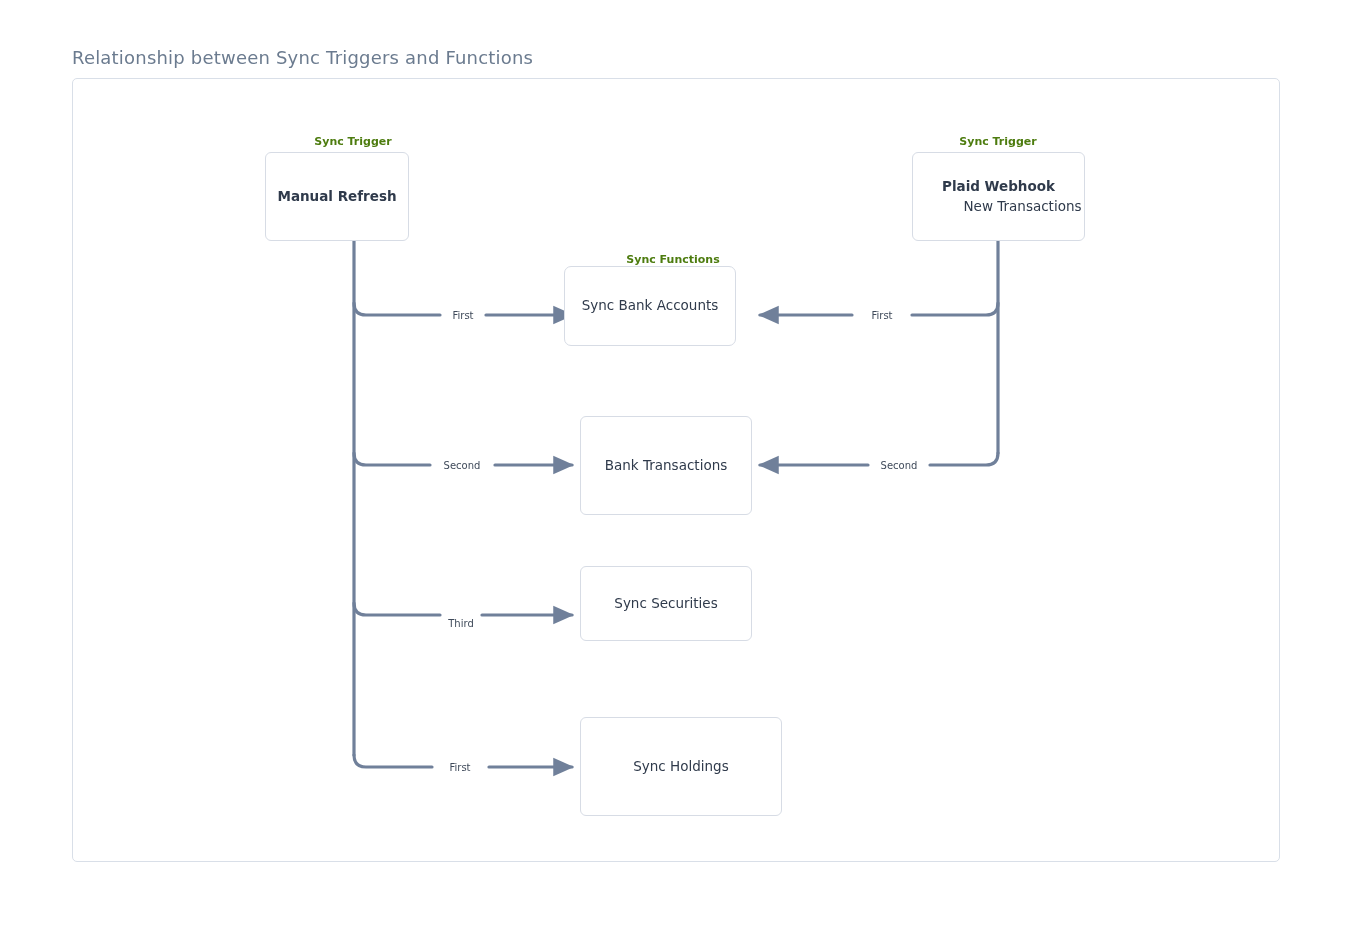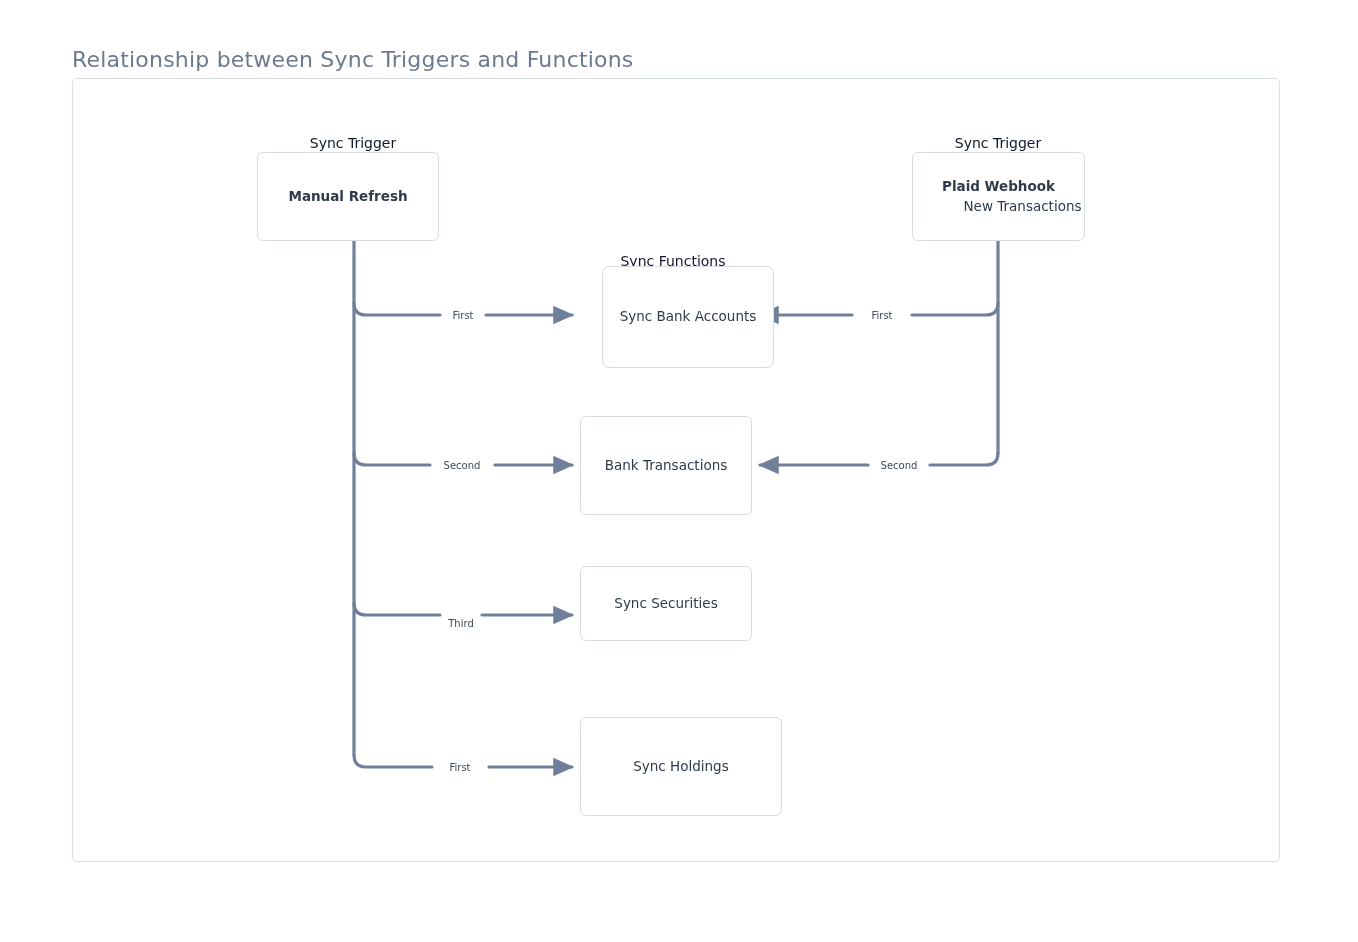--- a/index.html
+++ b/index.html
@@ -18,21 +18,21 @@
     position: relative;
     width: 1358px;
     height: 942px;
   }
 
   
   .diagram-title {
     position: absolute;
     left: 72px;
     top: 47px;
-    font-size: 22px;
+    font-size: 18px;
     font-weight: 400;
     color: #6b7b8f;
     letter-spacing: 0.2px;
     white-space: nowrap;
   }
 
   
   .canvas-frame {
     position: absolute;
     left: 72px;
@@ -51,23 +51,23 @@
     left: 0;
     top: 0;
     width: 1358px;
     height: 942px;
     pointer-events: none;
   }
 
   
   .group-caption {
     position: absolute;
-    font-size: 14px;
-    font-weight: 400;
-    color: #0f172a;
+    font-size: 11px;
+    font-weight: 700;
+    color: #4d7c0f;
     white-space: nowrap;
     transform: translateX(-50%);
   }
 
   
   .node-box {
     position: absolute;
     box-sizing: border-box;
     border: 1.5px solid #d7dce5;
     border-radius: 6px;
@@ -157,30 +157,30 @@
 
   <div class="edge-label" style="left:882px; top:315px;">First</div>
   <div class="edge-label" style="left:899px; top:465px;">Second</div>
 
   <div class="group-caption" style="left:353px; top:135px;">Sync Trigger</div>
 
   <div class="group-caption" style="left:998px; top:135px;">Sync Trigger</div>
 
   <div class="group-caption" style="left:673px; top:253px;text-align:right;">Sync Functions</div>
 
-  <div class="node-box" style="left:257px; top:152px; width:182px; height:89px;">
+  <div class="node-box" style="left:265px; top:152px; width:144px; height:89px;">
     <div class="node-title is-bold">Manual Refresh</div>
   </div>
 
   <div class="node-box" style="left:912px; top:152px; width:173px; height:89px;">
     <div class="node-title is-bold">Plaid Webhook</div>
     <div class="node-subtitle">New Transactions</div>
   </div>
 
-  <div class="node-box" style="left:602px; top:266px; width:172px; height:102px;border-radius:7px;">
+  <div class="node-box" style="left:564px; top:266px; width:172px; height:80px;border-radius:7px;">
     <div class="node-title">Sync Bank Accounts</div>
   </div>
 
   <div class="node-box" style="left:580px; top:416px; width:172px; height:99px;">
     <div class="node-title">Bank Transactions</div>
   </div>
 
   <div class="node-box" style="left:580px; top:566px; width:172px; height:75px;">
     <div class="node-title">Sync Securities</div>
   </div>

